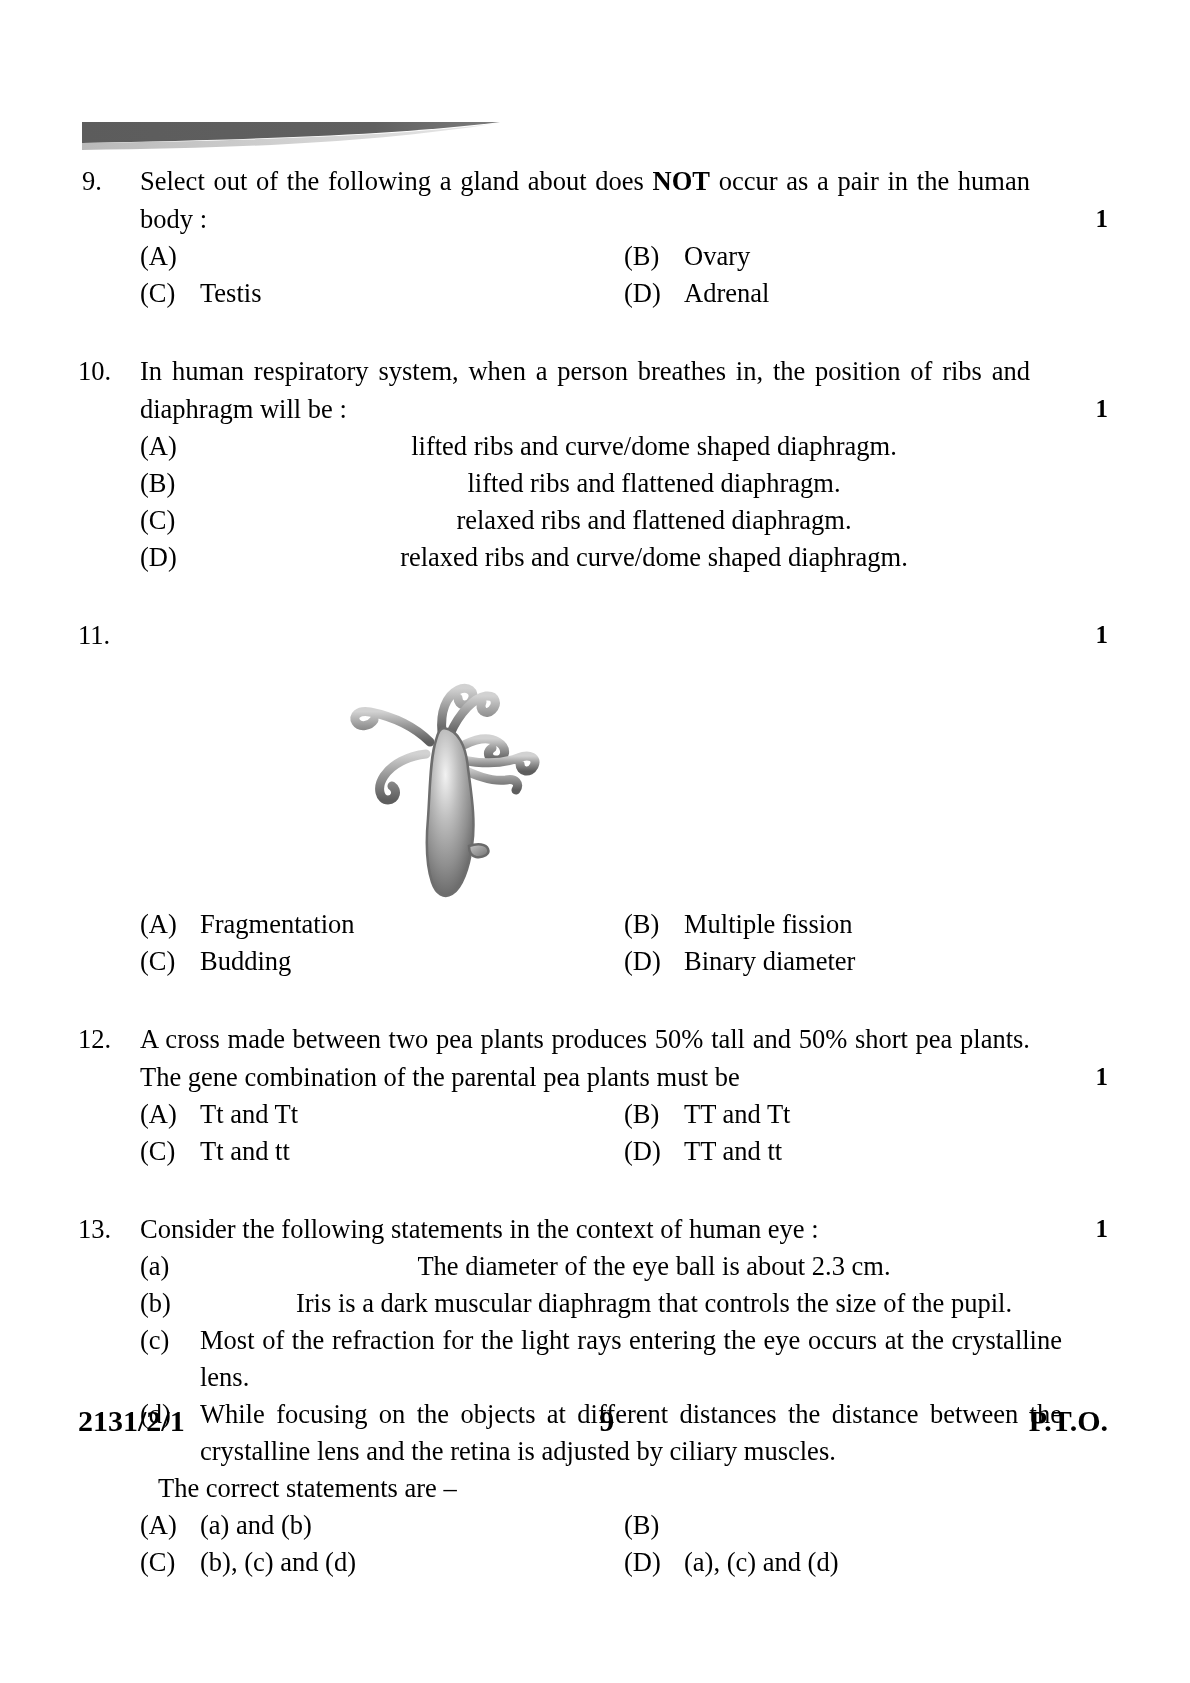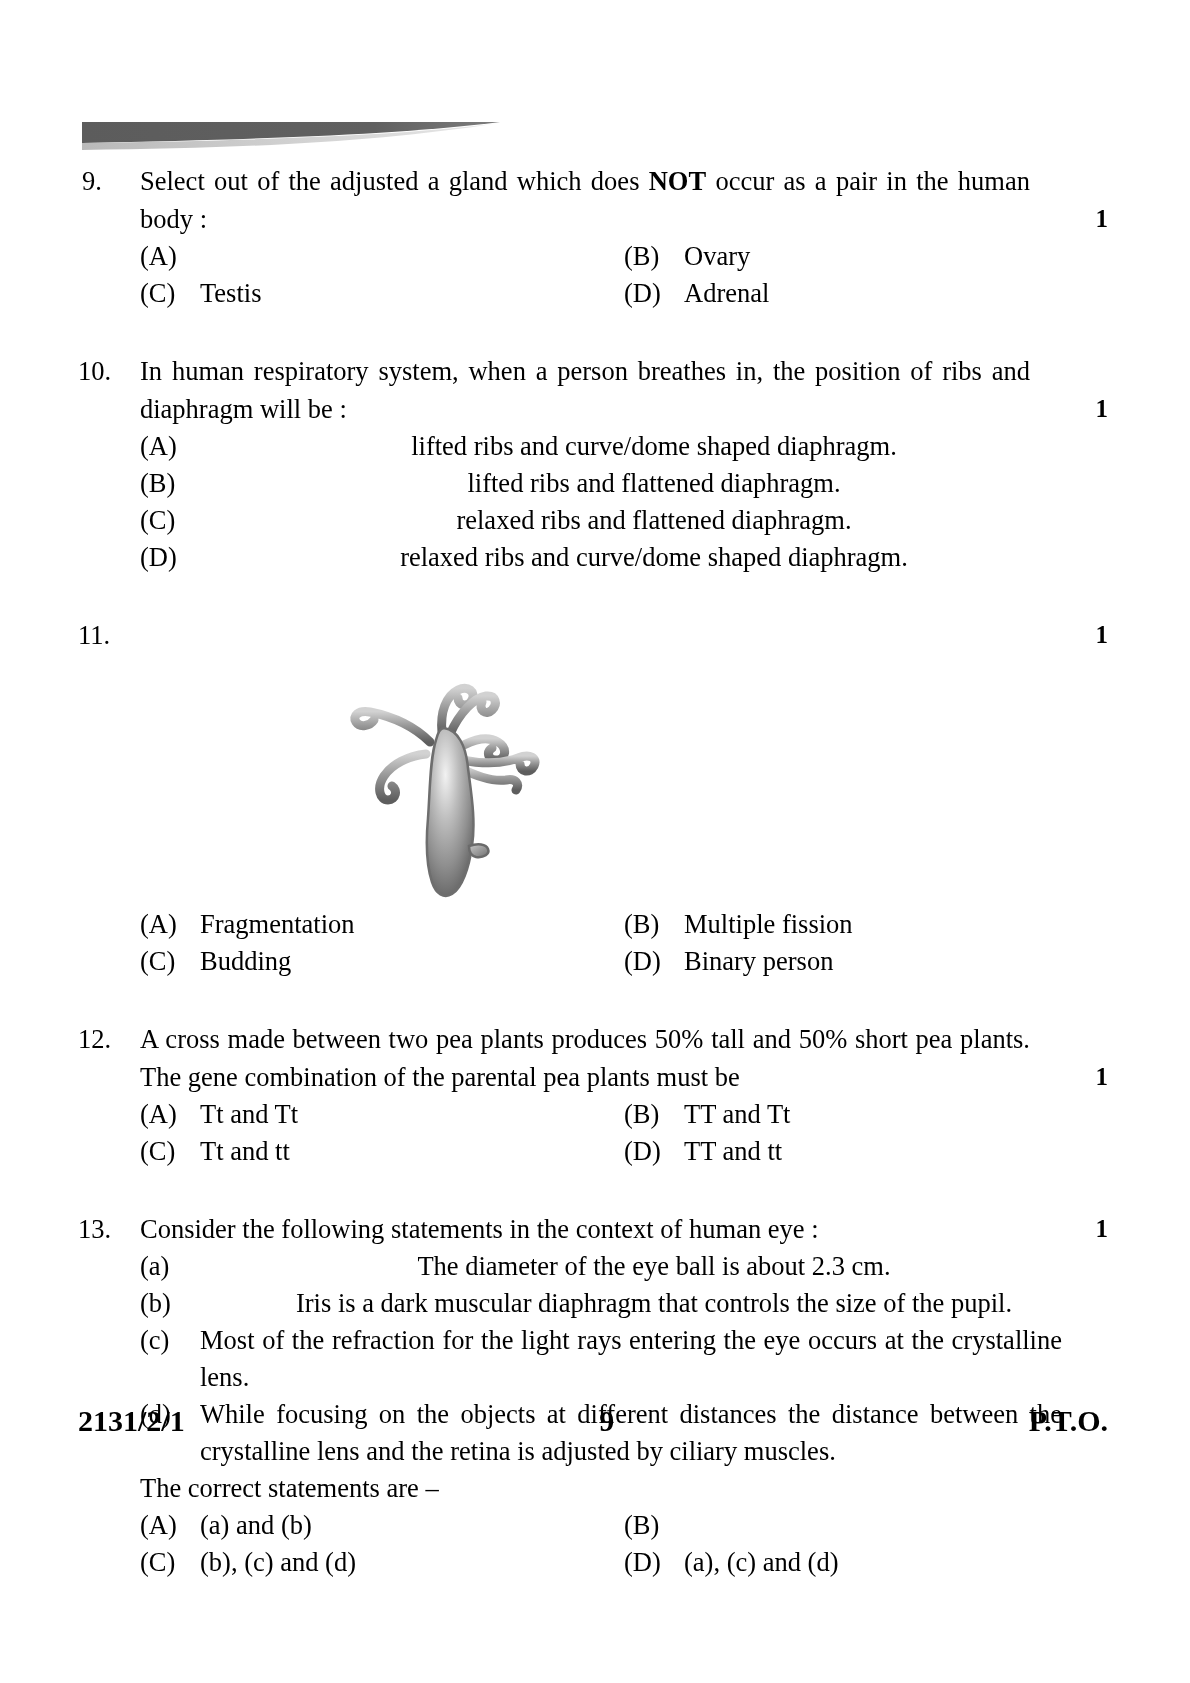--- a/index.html
+++ b/index.html
@@ -120,21 +120,21 @@
     text-align: center;
   }
   .opts1 .txt.just {
     text-align: justify;
     text-justify: inter-word;
     padding-right: 46px;
   }
   .gap-md { height: 30px; }
 
   .lead-line {
-    margin-left: 62px;
+    margin-left: 80px;
     font-size: 26.5px;
     line-height: 37px;
   }
 
   
   .figure {
     margin-left: 0px;
     height: 252px;
     position: relative;
   }
@@ -184,21 +184,21 @@
       <path d="M0,24 C210,21 330,15 418,4 C300,22 180,29 0,31 Z" fill="url(#swlight)"></path>
     </svg>
   </div>
 
   <div class="content">
 
     <div class="q">
       <div class="q-head">
         <div class="q-num">9.</div>
         <div class="q-body">
-          <span>Select out of the adjusted a gland which does </span><b class="not">NOT</b><span> occur as a pair in the human body :</span>
+          <span>Select out of the following a gland about does </span><b class="not">NOT</b><span> occur as a pair in the human body :</span>
           <span class="marks">1</span>
         </div>
       </div>
       <div class="opts2">
         <div class="row">
           <div class="cell">
             <span class="lab">(A)</span>
           </div>
           <div class="cell">
             <span class="lab">(B)</span>
@@ -319,21 +319,21 @@
             <span class="txt">Multiple fission</span>
           </div>
         </div>
         <div class="row">
           <div class="cell">
             <span class="lab">(C)</span>
             <span class="txt">Budding</span>
           </div>
           <div class="cell">
             <span class="lab">(D)</span>
-            <span class="txt">Binary person</span>
+            <span class="txt">Binary diameter</span>
           </div>
         </div>
       </div>
     </div>
 
     <div class="gap-md"></div>
 
     <div class="q">
       <div class="q-head">
         <div class="q-num wide">12.</div>

